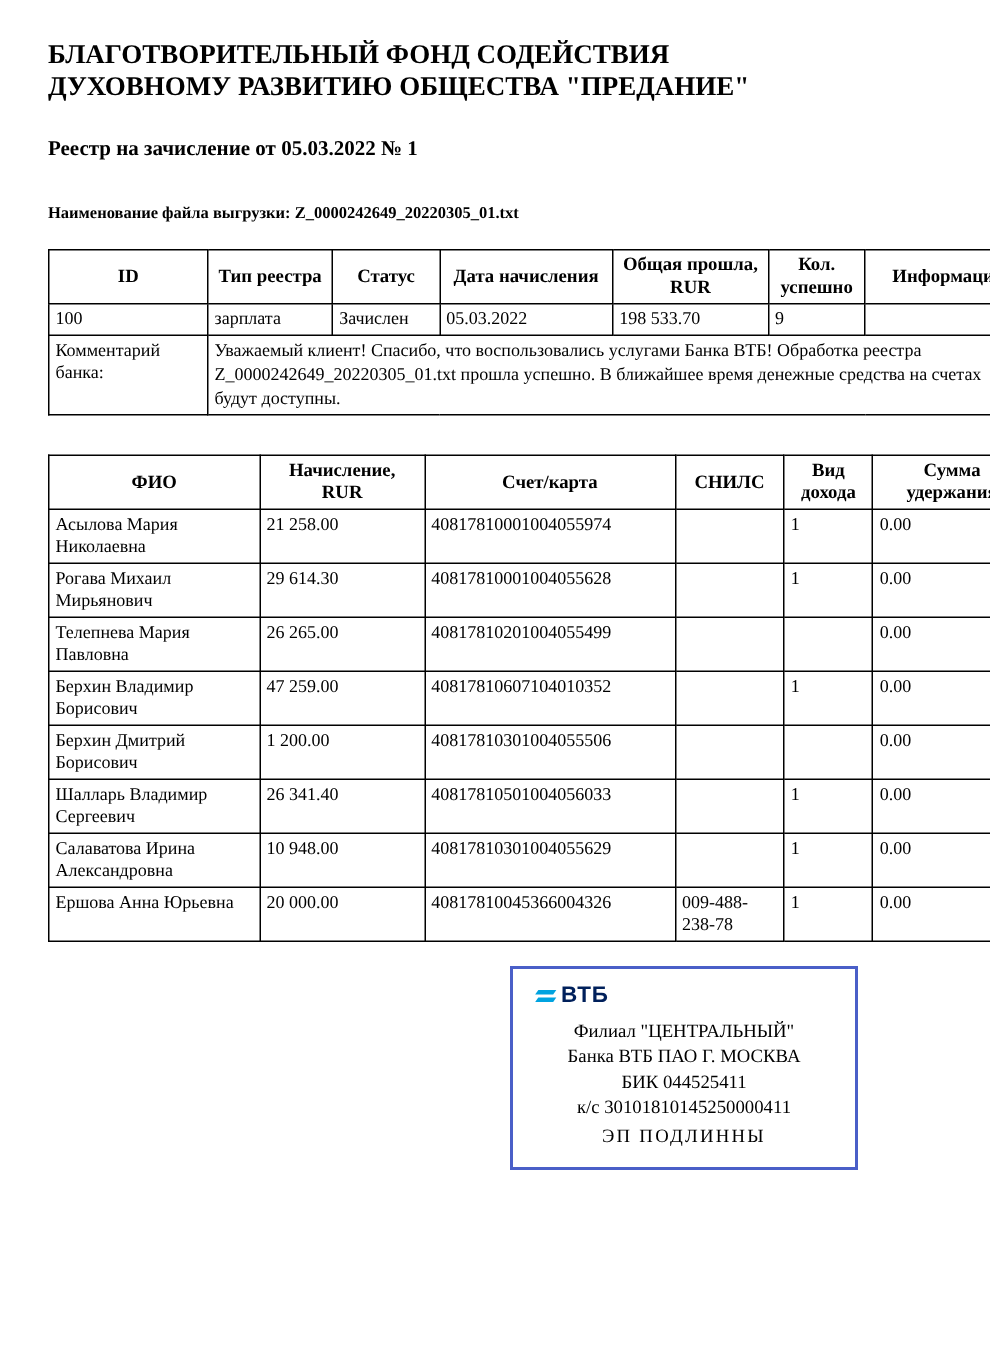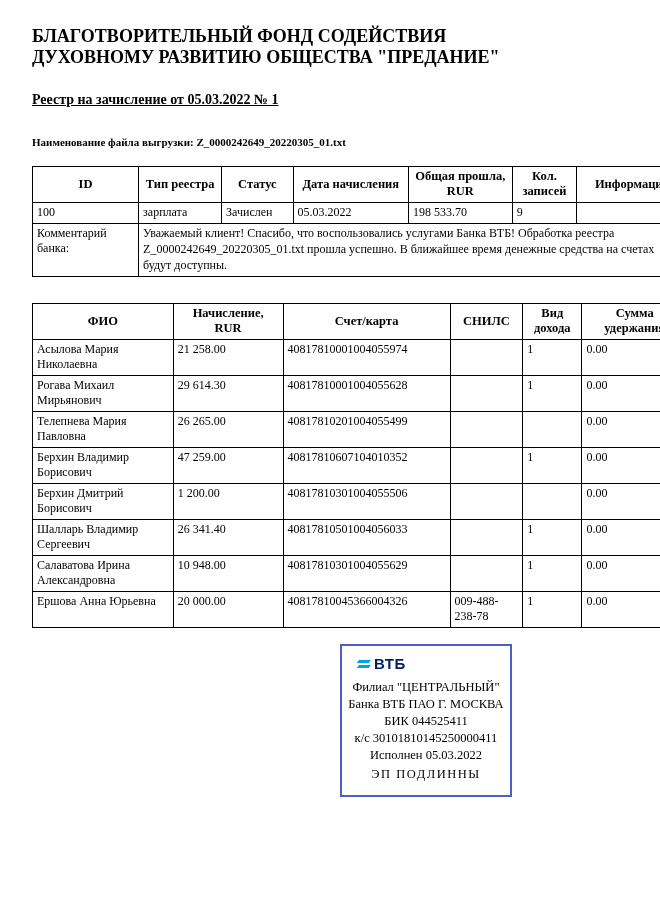--- a/index.html
+++ b/index.html
@@ -9,21 +9,21 @@
     height: 897px;
     font-family: "Liberation Serif", serif;
     color: #000000;
     overflow: hidden;
   }
   .page { padding: 26px 32px 0 32px; }
 
   .title { font-size: 18px; font-weight: bold; line-height: 1.18; }
   .title .tl { display: block; }
 
-  .subtitle { margin-top: 24px; font-size: 14px; font-weight: bold; text-decoration: underline; }
+  .subtitle { margin-top: 24px; font-size: 14px; font-weight: bold; }
   .fileline { margin-top: 28px; font-size: 11px; font-weight: bold; }
 
   table.tbl {
     border-collapse: collapse;
     width: 656px;
     table-layout: fixed;
   }
   table.registry { margin-top: 18px; }
   table.payments { margin-top: 26px; }
   .tbl th, .tbl td {
@@ -38,21 +38,21 @@
     font-weight: bold;
     text-align: center;
     vertical-align: middle;
     font-size: 12.5px;
   }
   .comment-label { font-weight: normal; }
   .comment-text { line-height: 1.3; }
 
   .stamp {
     margin: 16px 0 0 308px;
-    width: 172px;
+    width: 232px;
     border: 2px solid var(--stamp_border, #4a5fc8);
     padding: 9px 6px 12px 6px;
     text-align: center;
   }
   .stamp-logo {
     text-align: left;
     padding-left: 10px;
     margin-bottom: 7px;
     display: flex;
     align-items: center;
@@ -100,21 +100,21 @@
         <col style="width:56px">
         <col style="width:96px">
     </colgroup>
     <thead>
       <tr>
         <th>ID</th>
         <th>Тип реестра</th>
         <th>Статус</th>
         <th>Дата начисления</th>
         <th>Общая прошла, RUR</th>
-        <th>Кол. записей</th>
+        <th>Кол. успешно</th>
         <th>Информация</th>
       </tr>
     </thead>
     <tbody>
       <tr>
         <td>100</td>
         <td>зарплата</td>
         <td>Зачислен</td>
         <td>05.03.2022</td>
         <td>198 533.70</td>
@@ -228,17 +228,16 @@
       <span class="logo-mark">
           <i></i>
           <i></i>
         </span>
       <span class="logo-text">ВТБ</span>
     </div>
     <div class="stamp-line">Филиал "ЦЕНТРАЛЬНЫЙ"</div>
     <div class="stamp-line">Банка ВТБ ПАО Г. МОСКВА</div>
     <div class="stamp-line">БИК 044525411</div>
     <div class="stamp-line">к/с 30101810145250000411</div>
-    <div class="stamp-line">Исполнен 05.03.2022</div>
     <div class="stamp-line esig">ЭП ПОДЛИННЫ</div>
   </div>
 
 </div>
 
 </body></html>

